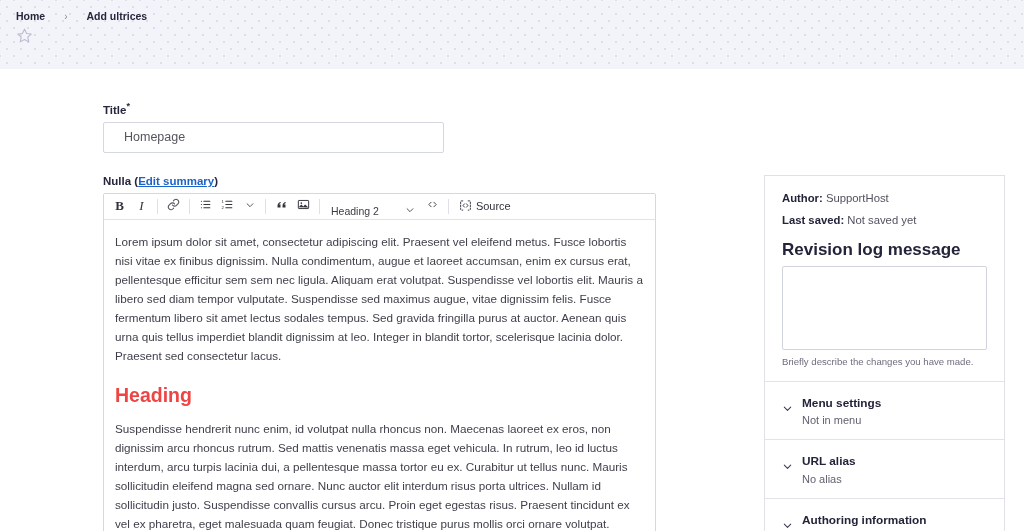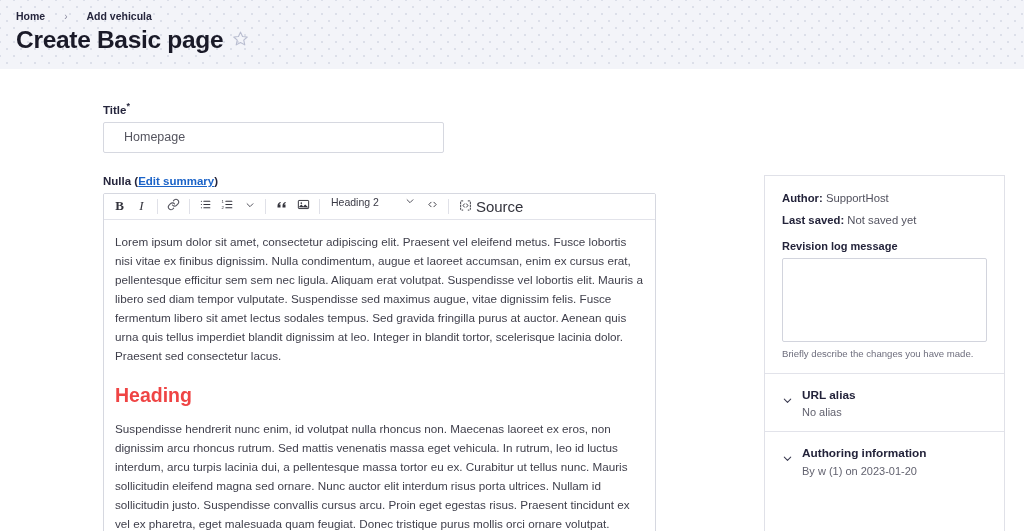--- a/index.html
+++ b/index.html
@@ -119,30 +119,30 @@
   }
   .tb-sep {
     width: 1px;
     height: 15px;
     background: #e0e1e8;
     margin: 0 4px;
   }
   .tb-bold { font-weight: bold; font-family: "Liberation Serif", serif; font-size: 13px; }
   .tb-italic { font-style: italic; font-family: "Liberation Serif", serif; font-size: 13px; }
   .tb-heading {
-    display: flex; align-items: flex-start; gap: 26px;
+    display: flex; align-items: flex-end; gap: 26px;
     height: 21px; padding: 0 6px;
     font-size: 10.5px; color: #3a3a45;
     border-radius: 2px; cursor: pointer;
     min-width: 92px;
   }
   .tb-source {
     display: flex; align-items: center; gap: 4px;
     height: 21px; padding: 0 5px;
-    font-size: 15px; color: #33333c;
+    font-size: 11px; color: #33333c;
     border-radius: 2px; cursor: pointer;
   }
 
   .editor-content {
     padding: 13px 11px 2px 11px;
     font-size: 11.7px;
     line-height: 1.62;
     color: #3f3f4b;
     height: 316px;
     overflow: hidden;
@@ -167,21 +167,21 @@
     overflow: hidden;
   }
   .side-top { padding: 16px 17px 14px 17px; }
   .meta-line {
     font-size: 11.3px;
     color: #52525f;
     margin-bottom: 10px;
   }
   .meta-line strong { color: #23233a; font-weight: bold; }
   .side-field-label {
-    font-size: 11px;
+    font-size: 17px;
     font-weight: bold;
     color: #23233a;
     margin: 14px 0 6px 0;
   }
   .side-textarea {
     width: 205px;
     height: 84px;
     border: 1px solid #d2d4dd;
     border-radius: 2px;
     background: #fff;
@@ -219,24 +219,23 @@
     margin-top: 3px;
   }
 </style>
 </head>
 <body>
 
 <div class="page-header">
   <div class="breadcrumb">
     <a href="#">Home</a>
     <span class="sep">›</span>
-    <a href="#">Add vehicula</a>
+    <a href="#">Add ultrices</a>
   </div>
   <div class="title-row">
-    <h1 class="page-title">Create Basic page</h1>
     <span class="star-icon">
       <svg width="17" height="17" viewBox="0 0 24 24" fill="none" stroke="#b9bdd0" stroke-width="1.6" stroke-linejoin="round">
         <polygon points="12,3 14.9,9.2 21.5,9.9 16.6,14.4 18,21 12,17.7 6,21 7.4,14.4 2.5,9.9 9.1,9.2"></polygon>
       </svg>
     </span>
   </div>
 </div>
 
 <div class="layout">
 
@@ -380,20 +379,31 @@
       <div class="meta-line">
         <strong>Last saved:</strong>
         <span>Not saved yet</span>
       </div>
 
       <div class="side-field-label">Revision log message</div>
       <textarea class="side-textarea" placeholder="" style=""></textarea>
       <div class="side-hint">Briefly describe the changes you have made.</div>
     </div>
 
+    <div class="accordion-item">
+      <span class="chev">
+        <svg width="11" height="11" viewBox="0 0 24 24" fill="none" stroke="#3a3a50" stroke-width="2.3" stroke-linecap="round" stroke-linejoin="round">
+            <polyline points="5,9 12,16 19,9"></polyline>
+          </svg>
+      </span>
+      <div>
+        <div class="acc-title">Menu settings</div>
+        <div class="acc-sub">Not in menu</div>
+      </div>
+    </div>
 
     <div class="accordion-item">
       <span class="chev">
         <svg width="11" height="11" viewBox="0 0 24 24" fill="none" stroke="#3a3a50" stroke-width="2.3" stroke-linecap="round" stroke-linejoin="round">
             <polyline points="5,9 12,16 19,9"></polyline>
           </svg>
       </span>
       <div>
         <div class="acc-title">URL alias</div>
         <div class="acc-sub">No alias</div>

